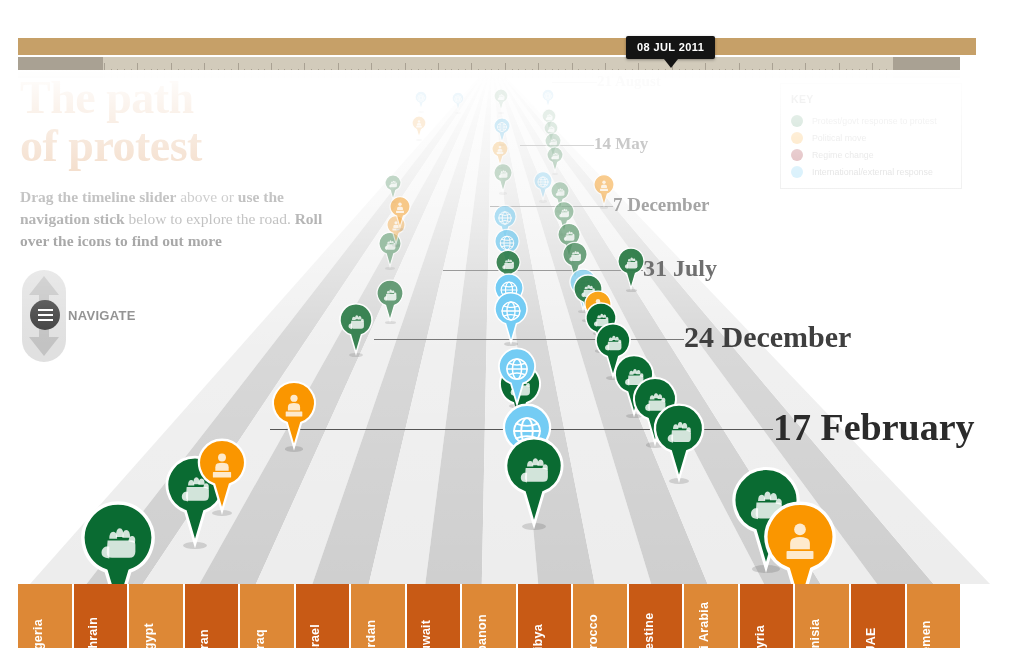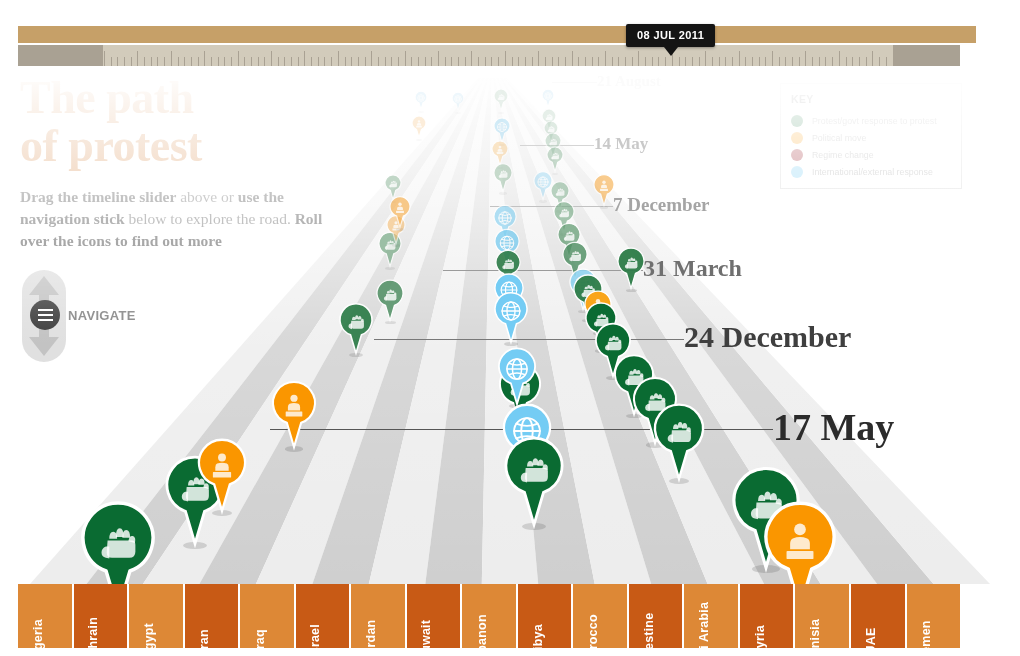--- a/index.html
+++ b/index.html
@@ -5,21 +5,21 @@
   * { box-sizing: border-box; margin: 0; padding: 0; }
   html, body {
     width: 1020px; height: 656px;
     background: #ffffff;
     font-family: "Liberation Sans", sans-serif;
     overflow: hidden;
   }
   #stage { position: relative; width: 1020px; height: 656px; background: #fff; }
 
   
-  .timeline-wrap { position: absolute; left: 0; top: 4px; width: 904px; height: 70px; }
+  .timeline-wrap { position: absolute; left: 0; top: 16px; width: 904px; height: 70px; }
   .tl-bar {
     position: absolute; left: 18px; top: 22px; width: 958px; height: 17px;
     background: #c6a068;
   }
   .tl-ruler {
     position: absolute; left: 18px; top: 41px; width: 942px; height: 21px;
     background: #a9a193;
     overflow: hidden;
   }
   .tl-ruler-inner {
@@ -345,25 +345,25 @@
         <rect x="0" y="0" width="1020" height="514" fill="url(#fade)"></rect>
       </svg>
     <div id="date-host">
         <div class="date-rule" style="position:absolute;left:552px;top:12px;width:45px;height:1px;background:#fbfbfb"></div>
         <div class="date-label" style="left:597px;top:3px;font-size:15px;color:#fbfbfb">21 August</div>
         <div class="date-rule" style="position:absolute;left:520px;top:75px;width:74px;height:1px;background:#d5d5d5"></div>
         <div class="date-label" style="left:594px;top:64px;font-size:17px;color:#c9c9c9">14 May</div>
         <div class="date-rule" style="position:absolute;left:490px;top:136px;width:123px;height:1px;background:#c2c2c2"></div>
         <div class="date-label" style="left:613px;top:124px;font-size:19px;color:#a5a5a5">7 December</div>
         <div class="date-rule" style="position:absolute;left:443px;top:200px;width:200px;height:1px;background:#9b9b9b"></div>
-        <div class="date-label" style="left:643px;top:185px;font-size:24px;color:#6f6f6f">31 March</div>
+        <div class="date-label" style="left:643px;top:185px;font-size:24px;color:#6f6f6f">31 July</div>
         <div class="date-rule" style="position:absolute;left:374px;top:269px;width:310px;height:1px;background:#787878"></div>
         <div class="date-label" style="left:684px;top:250px;font-size:30px;color:#3f3f3f">24 December</div>
         <div class="date-rule" style="position:absolute;left:270px;top:359px;width:503px;height:1px;background:#555555"></div>
-        <div class="date-label" style="left:773px;top:335px;font-size:38px;color:#2b2b2b">17 May</div>
+        <div class="date-label" style="left:773px;top:335px;font-size:38px;color:#2b2b2b">17 February</div>
       </div>
     <div id="pin-host">
         <div class="pin" style="left:79px;top:438px;width:78px;height:111.25px;opacity:1">
           <svg width="78" height="111.25">
             <g transform="translate(4,0)">
               <path d="M35,103.25 L23.1,63 A35,35 0 1 1 46.9,63 Z" fill="#0a6b32" stroke="#ffffff" stroke-width="3.5"></path>
               <g transform="translate(13.3,13.3) scale(0.434)" fill="rgba(255,255,255,0.82)">
                 <path d="M30 40 q0 -16 9 -16 q9 0 9 16 z"></path>
                 <path d="M45 36 q0 -20 9 -20 q9 0 9 20 z"></path>
                 <path d="M60 38 q0 -18 9 -18 q9 0 9 18 z"></path>

